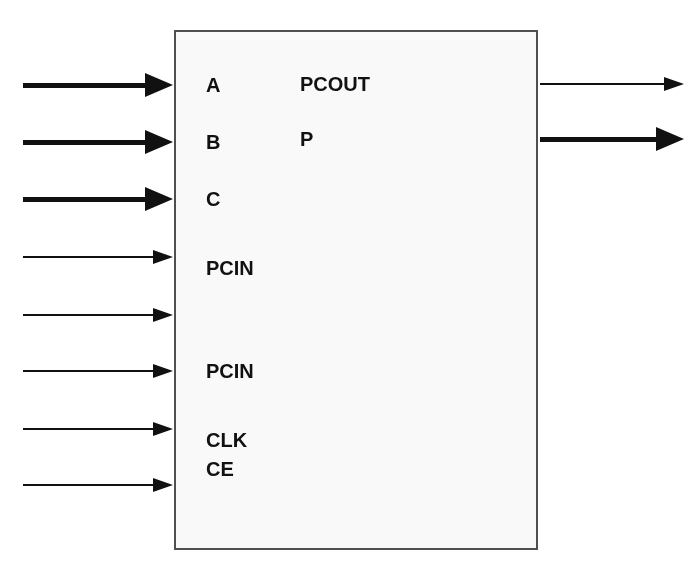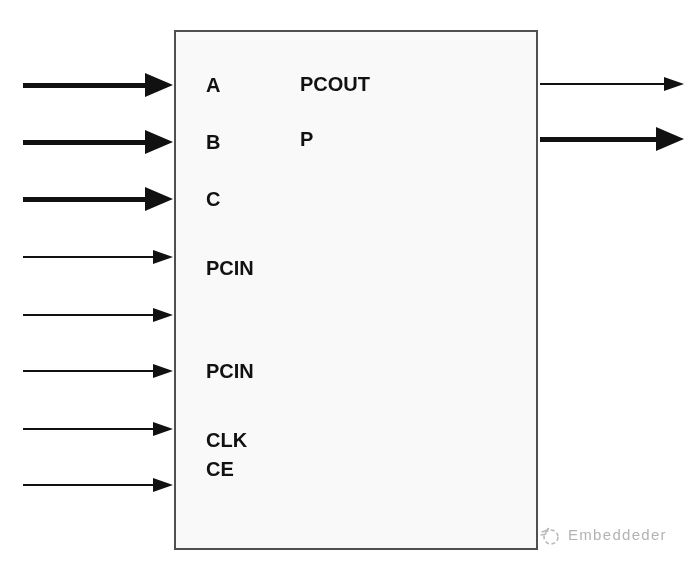--- a/index.html
+++ b/index.html
@@ -121,22 +121,14 @@
 
   <div class="arrow right thin" style="top:77px">
       <div class="shaft"></div>
       <div class="head"></div>
     </div>
   <div class="arrow right thick" style="top:127px">
       <div class="shaft"></div>
       <div class="head"></div>
     </div>
 
-  <div class="watermark">
-    <svg width="24" height="24" viewBox="0 0 24 24">
-      <circle cx="13" cy="14" r="7" fill="none" stroke="#b9b9b9" stroke-width="1.6" stroke-dasharray="4 2.5"></circle>
-      <path d="M4 9 L9 7 M3 12 L8 11" stroke="#bdbdbd" stroke-width="1.4" fill="none" stroke-linecap="round"></path>
-      <circle cx="10" cy="6" r="1.2" fill="#bdbdbd"></circle>
-    </svg>
-    <span class="wm-text">Embeddeder</span>
-  </div>
 
 </div>
 
 </body></html>

